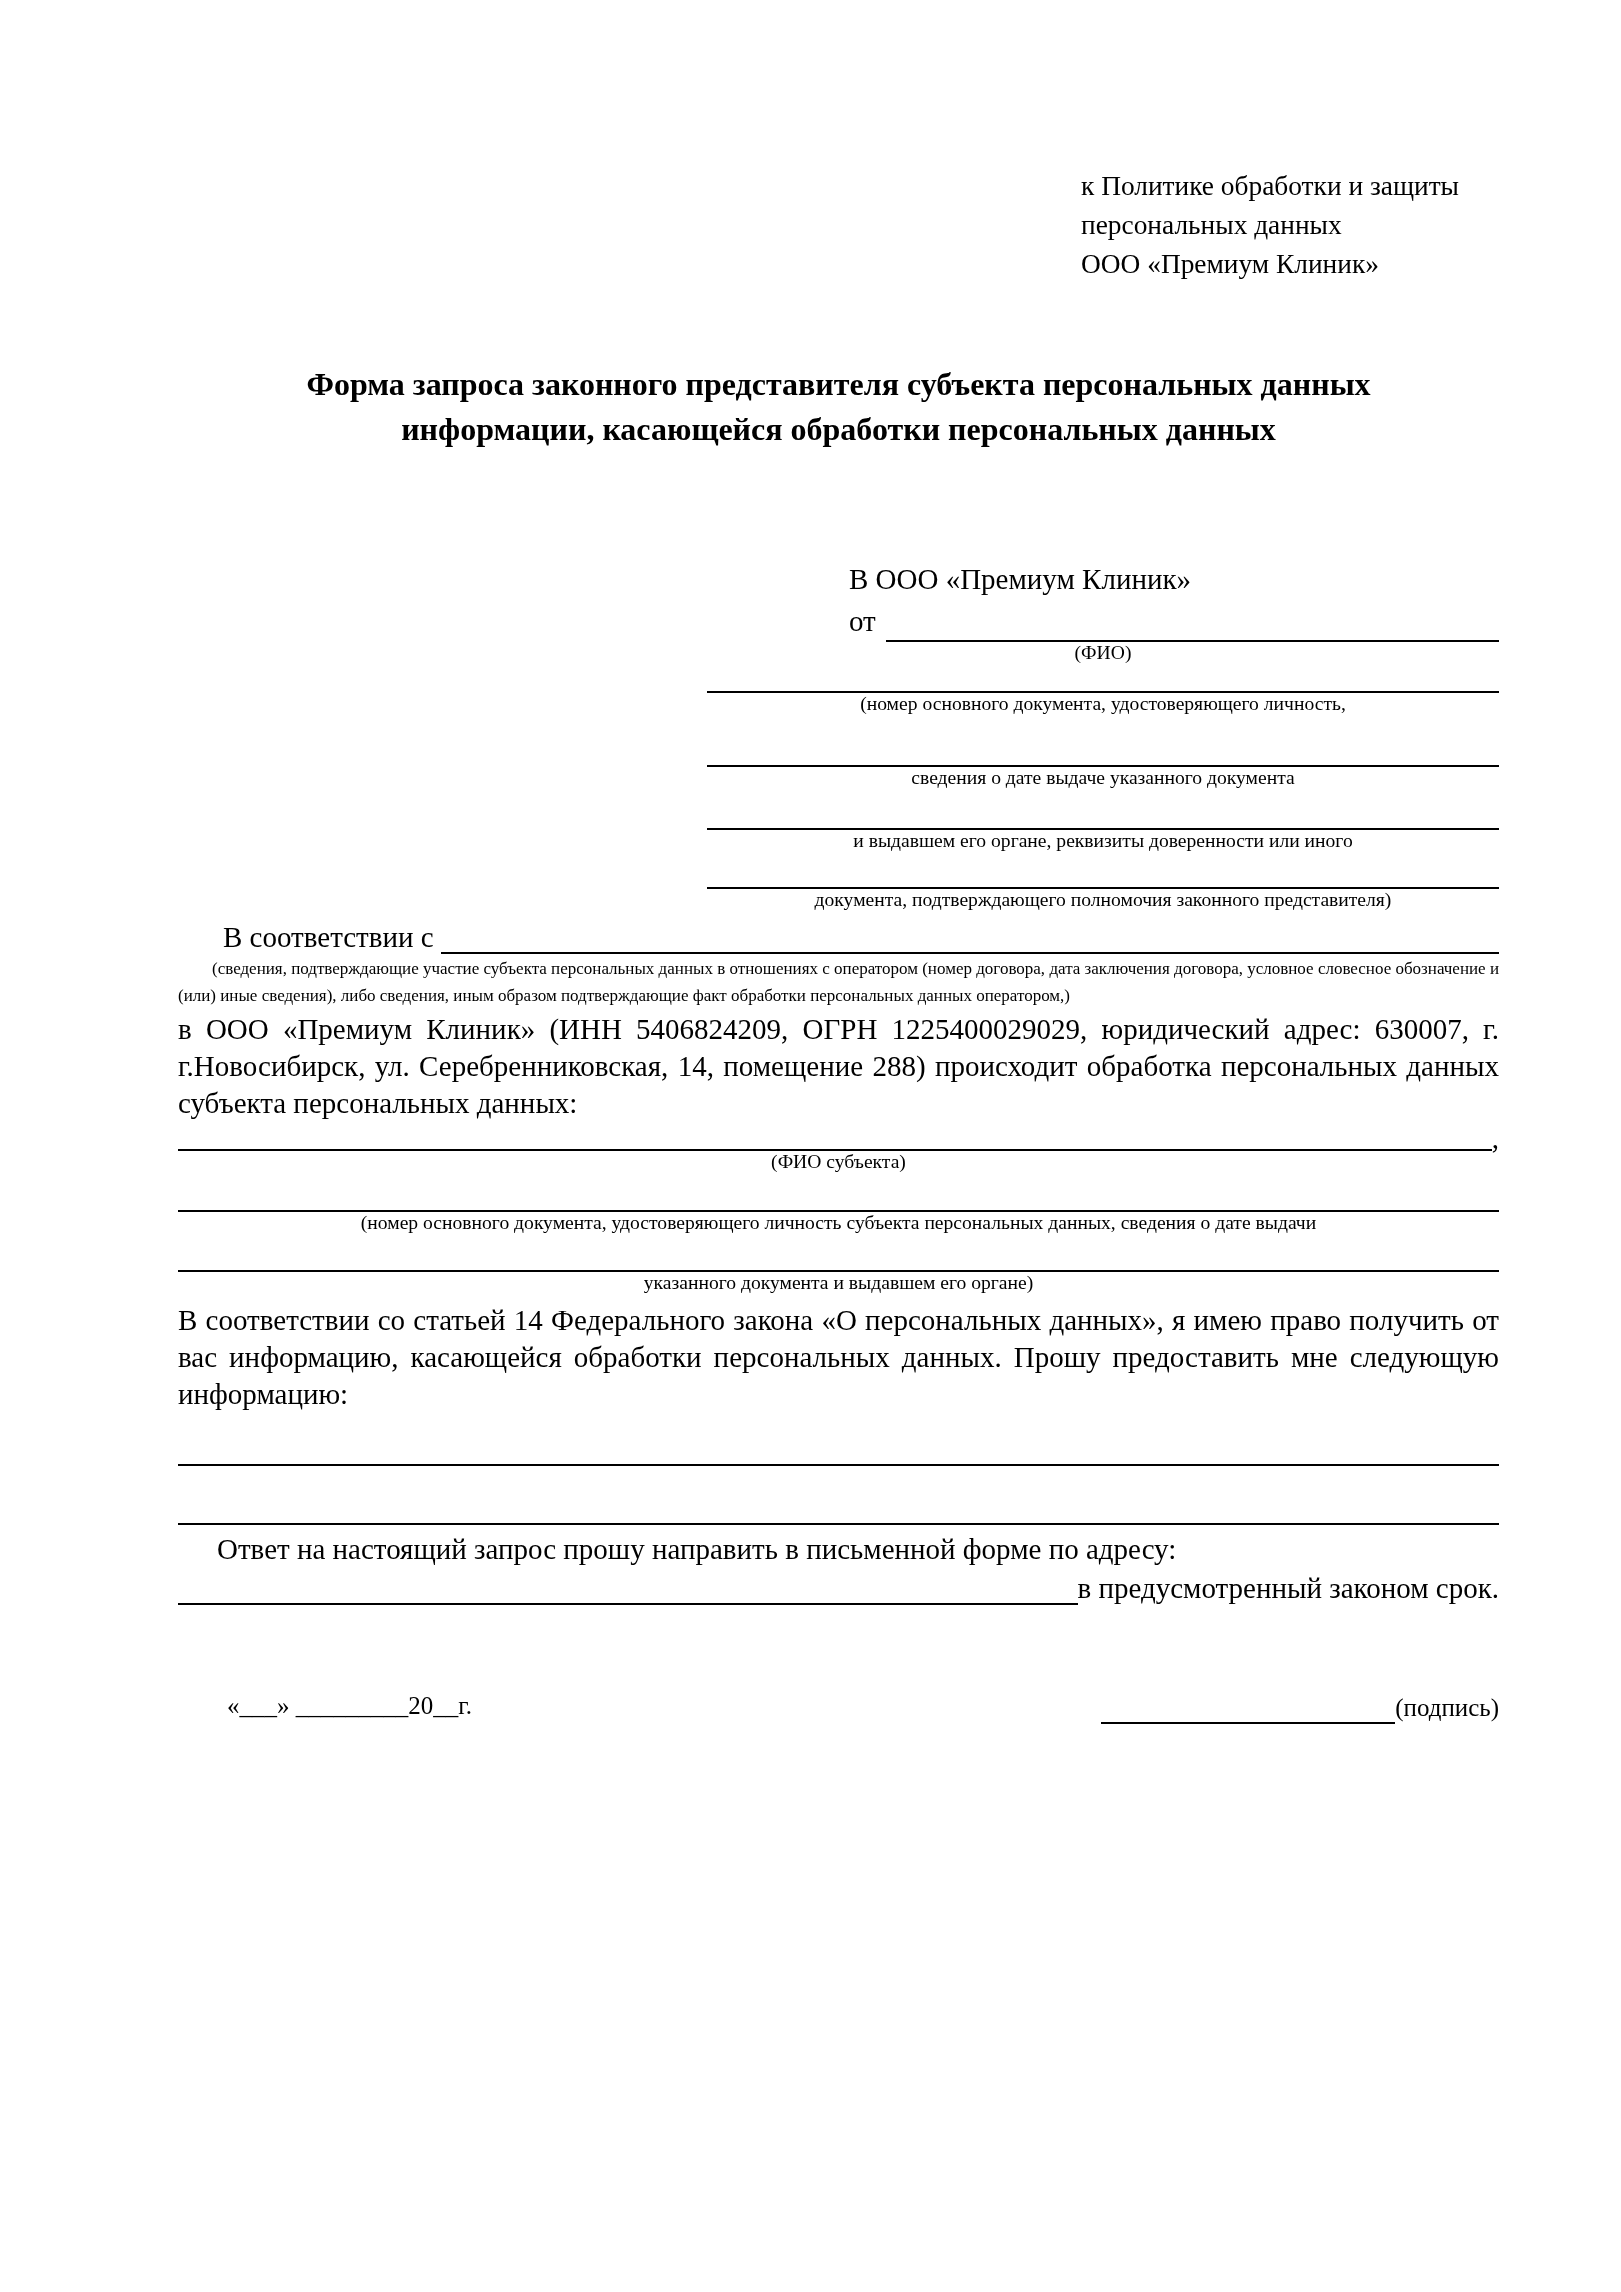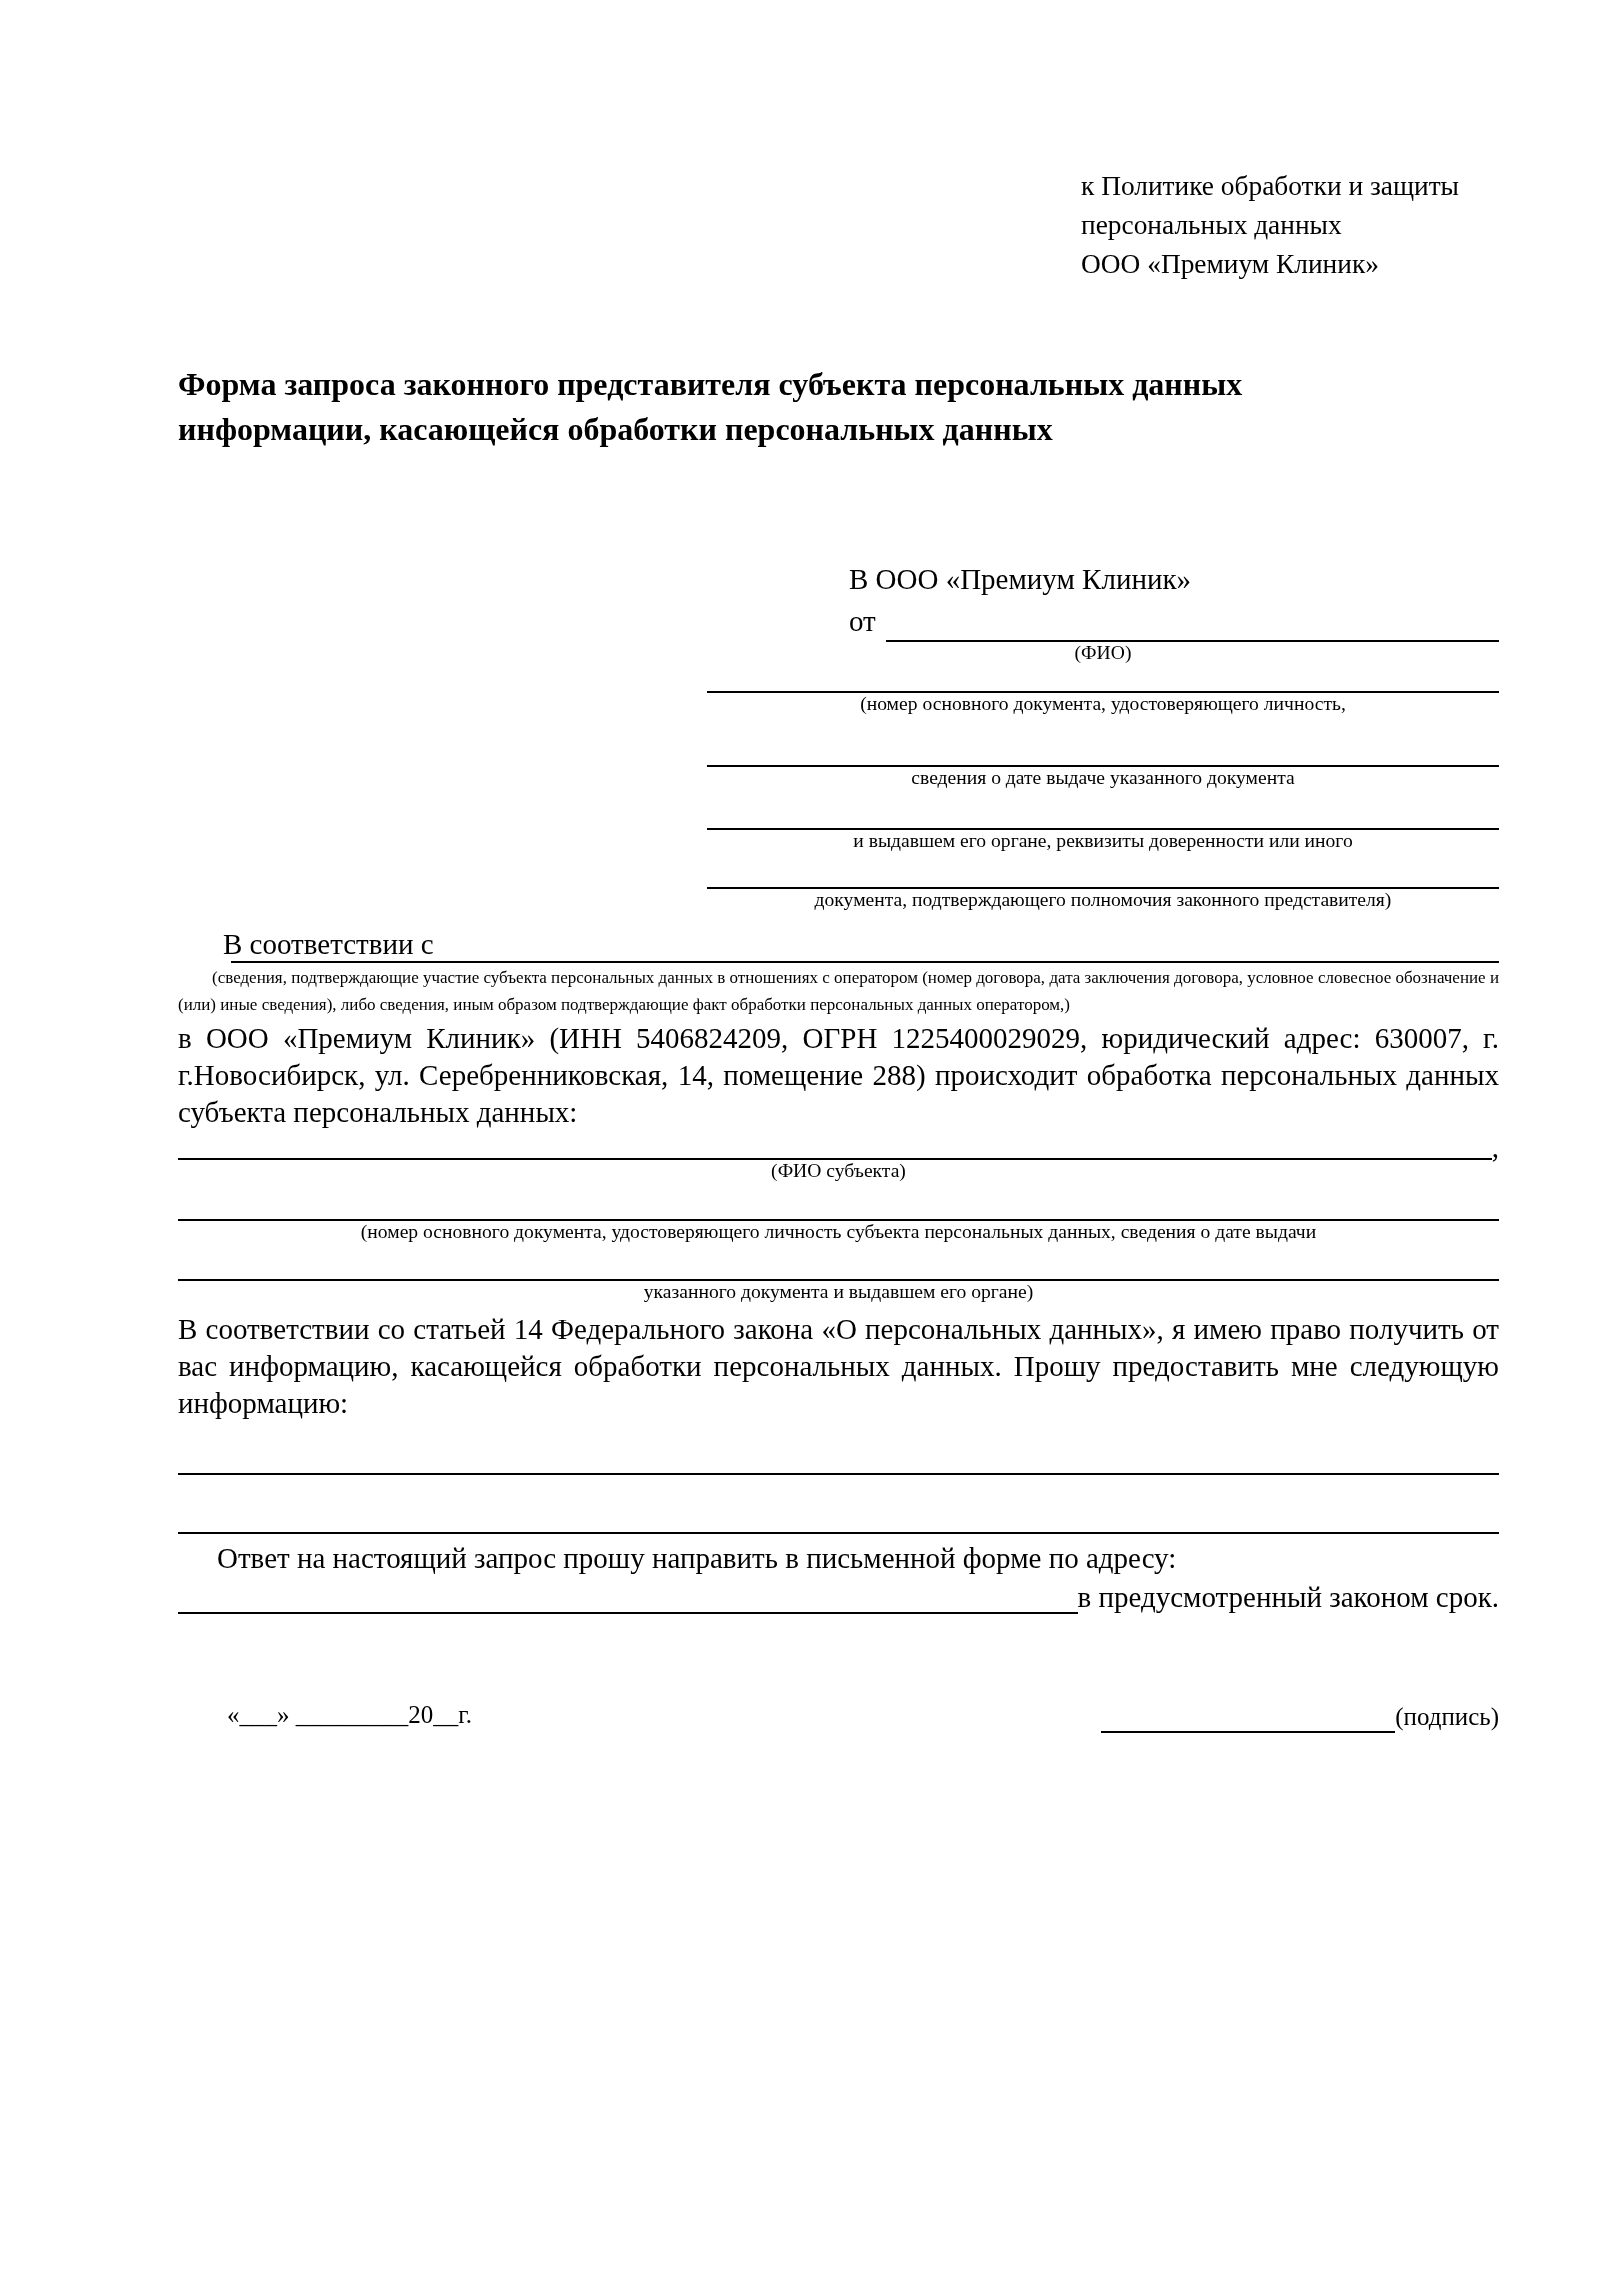--- a/index.html
+++ b/index.html
@@ -14,20 +14,21 @@
     overflow:hidden;
   }
   .header-note {
     padding-top:167px;
     margin-left:903px;
     font-size:27.4px;
     line-height:39px;
   }
   .title {
     margin-top:78px;
+    text-align:center;
     font-weight:bold;
     font-size:32px;
     line-height:45px;
   }
   .addressee {
     margin-top:110px;
     margin-left:529px;
     width:792px;
     font-size:29px;
     line-height:35px;
@@ -48,26 +49,25 @@
   .mt40 { margin-top:39px; }
   .mt36 { margin-top:35px; }
   .mt38 { margin-top:37px; }
   .request-heading {
     margin-top:55px;
     text-align:center;
     font-size:29px;
     line-height:37px;
   }
   .correspond {
-    margin-top:18px;
+    margin-top:11px;
     display:flex;
     font-size:29px;
     line-height:37px;
     padding-left:45px;
-    flex-direction:column;
   }
   .correspond .lead { white-space:nowrap; line-height:33px; }
   .correspond .fill { flex:1; margin-left:7.8px; }
   .small-note {
     margin-top:2px;
     font-size:17px;
     line-height:26.5px;
     text-align:justify;
     text-indent:34px;
   }

